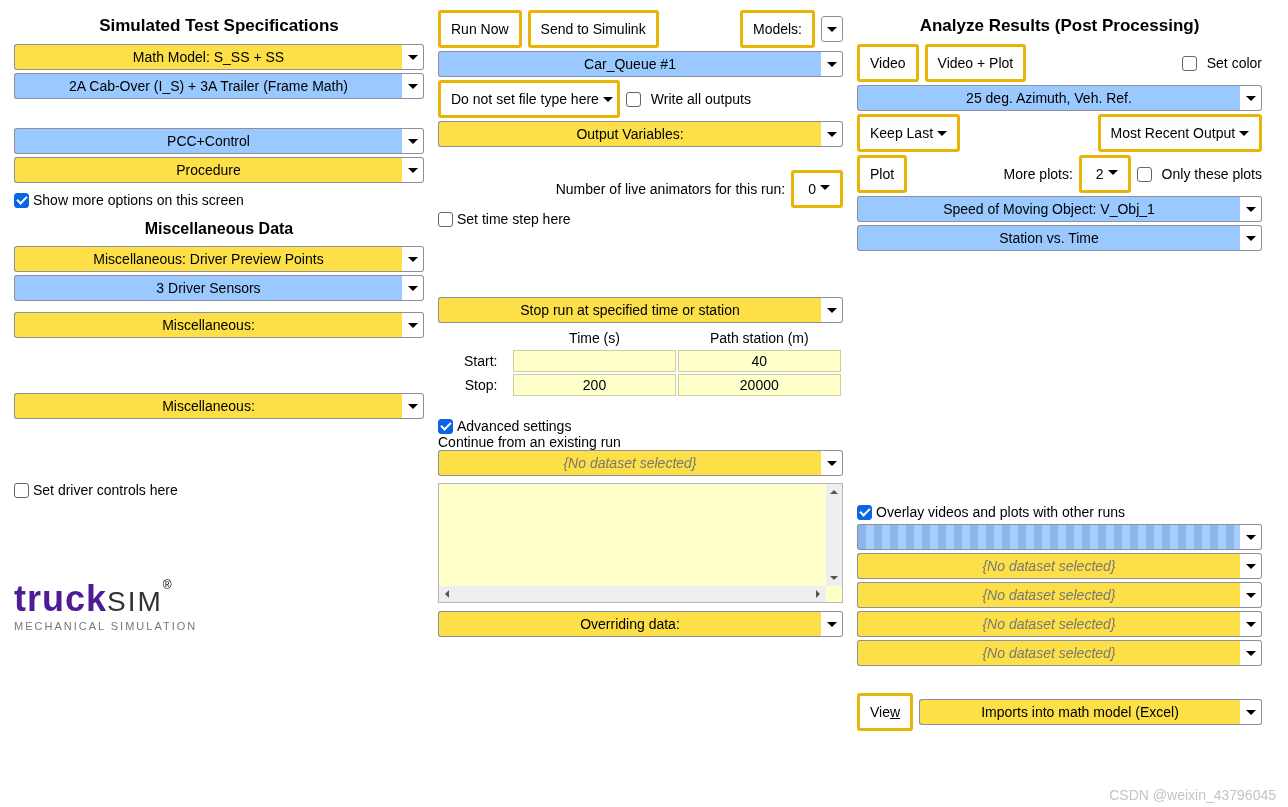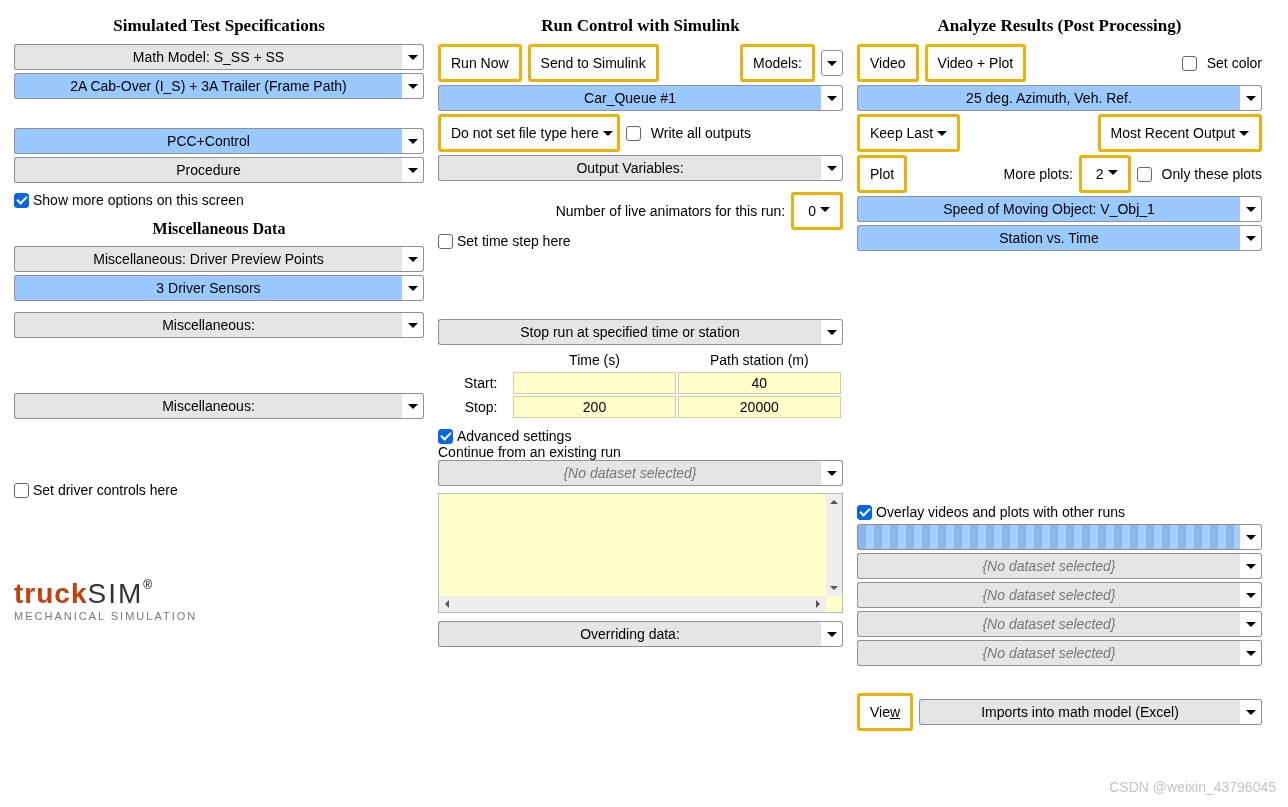--- a/index.html
+++ b/index.html
@@ -1,23 +1,23 @@
 <!DOCTYPE html>
 <html><head>
 <meta charset="utf-8">
 <style>
   * { box-sizing: border-box; font-family: "Segoe UI", Tahoma, sans-serif; font-size: 14px; }
   body { margin: 0; padding: 10px 14px; background: #fff; color: #000; }
   .cols { display: flex; gap: 14px; }
   .col { flex: 1; display: flex; flex-direction: column; }
-  .section-title { font-weight: 600; font-size: 17px; text-align: center; margin: 6px 0 8px 0; font-family: Liberation Serif, serif; }
+  .section-title { font-weight: 600; font-size: 17px; text-align: center; margin: 6px 0 8px 0; }
   .drop-row { display: flex; margin-bottom: 3px; }
   .drop-field {
     flex: 1; border: 1px solid #8f8f9d; border-radius: 3px; height: 26px;
-    display: flex; align-items: center; justify-content: center; background: #e5e5e5; position: relative;
+    display: flex; align-items: center; justify-content: center; background: #fde047; position: relative;
   }
   .drop-field.blue { background: #99c9ff; }
   .drop-field.gray { color: #777; font-style: italic; }
   .drop-field.obscured {
     background: #a6cffd;
     background-image: repeating-linear-gradient(90deg,#8cb6e8 0 8px,#a6cffd 8px 16px);
   }
   .drop-caret {
     width: 22px; height: 26px; border: 1px solid #8f8f9d; border-left: 0;
     border-radius: 0 3px 3px 0; display:flex; align-items:center; justify-content:center;
@@ -46,41 +46,41 @@
   .tbl td.cell { background:#ffffcc; border:1px solid #cfcf9c; text-align:center; height:22px; min-width:110px;}
   .textbox { width:100%; height:120px; background:#ffffcc; border:1px solid #b8b8b8; position:relative; margin-top:4px;}
   .textbox .vscroll { position:absolute; right:0; top:0; bottom:16px; width:16px; background:#eee;}
   .textbox .vscroll::before { content:""; position:absolute; top:2px; left:4px; border:4px solid transparent; border-bottom-color:#555;}
   .textbox .vscroll::after  { content:""; position:absolute; bottom:2px; left:4px; border:4px solid transparent; border-top-color:#555;}
   .textbox .hscroll { position:absolute; left:0; right:16px; bottom:0; height:16px; background:#eee;}
   .textbox .hscroll::before { content:""; position:absolute; left:2px; top:4px; border:4px solid transparent; border-right-color:#555;}
   .textbox .hscroll::after  { content:""; position:absolute; right:2px; top:4px; border:4px solid transparent; border-left-color:#555;}
   .underline-first::first-letter { text-decoration: underline; }
   .logo { margin-top: 80px; }
-  .logo .truck { color:#c2410c; font-weight:700; font-size:28px; letter-spacing:1px;}
+  .logo .truck { color:#4c1d95; font-weight:700; font-size:36px; letter-spacing:1px;}
   .logo .sim { color:#333; font-weight:400; font-size:28px; letter-spacing:2px;}
   .logo .sub { color:#777; font-size:11px; letter-spacing:2px;}
   .logo .reg { font-size:12px; vertical-align: top; }
-  .watermark { position:fixed; right:12px; bottom:12px; color:#c4c4c4; font-size:14px; pointer-events:none;}
-  .mtop { margin-top: 8px; }
+  .watermark { position:fixed; right:12px; bottom:4px; color:#c4c4c4; font-size:14px; pointer-events:none;}
+  .mtop { margin-top: 20px; }
 </style>
 </head>
 <body>
 
 <div class="cols">
 
   <div class="col" style="max-width:410px">
     <div class="section-title">Simulated Test Specifications</div>
 
     <div class="drop-row">
       <div class="drop-field with-caret">Math Model: S_SS + SS</div>
       <div class="drop-caret"></div>
     </div>
     <div class="drop-row">
-      <div class="drop-field with-caret blue">2A Cab-Over (I_S) + 3A Trailer (Frame Path)</div>
+      <div class="drop-field with-caret blue">2A Cab-Over (I_S) + 3A Trailer (Frame Math)</div>
       <div class="drop-caret"></div>
     </div>
 
     <div class="spacer"></div>
 
     <div class="drop-row">
       <div class="drop-field with-caret blue">PCC+Control</div>
       <div class="drop-caret"></div>
     </div>
     <div class="drop-row">
@@ -123,21 +123,20 @@
       <span>Set driver controls here</span>
     </div>
 
     <div class="logo">
       <span class="truck">truck</span><span class="sim">SIM</span><span class="reg">®</span>
       <div class="sub">MECHANICAL SIMULATION</div>
     </div>
   </div>
 
   <div class="col" style="max-width:405px">
-    <div class="section-title">Run Control with Simulink</div>
 
     <div class="row-inline">
       <span class="btn underline-first">Run Now</span>
       <span class="btn underline-first">Send to Simulink</span>
       <span style="flex:1"></span>
       <span class="btn">Models:</span>
       <span class="drop-caret" style="border-left:1px solid #8f8f9d;border-radius:3px"></span>
     </div>
 
     <div class="drop-row">

